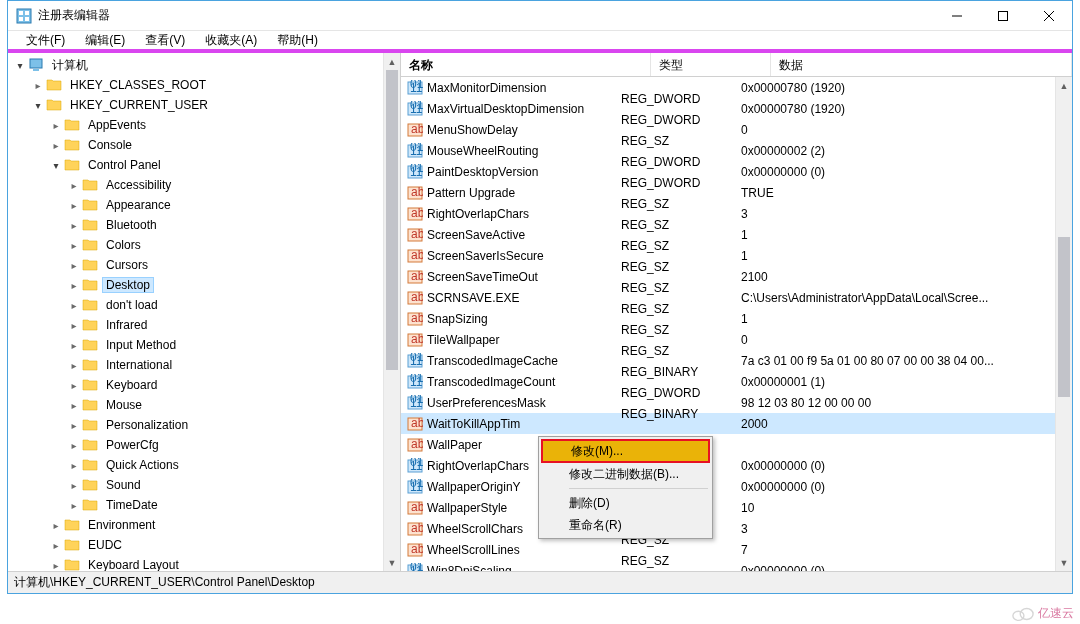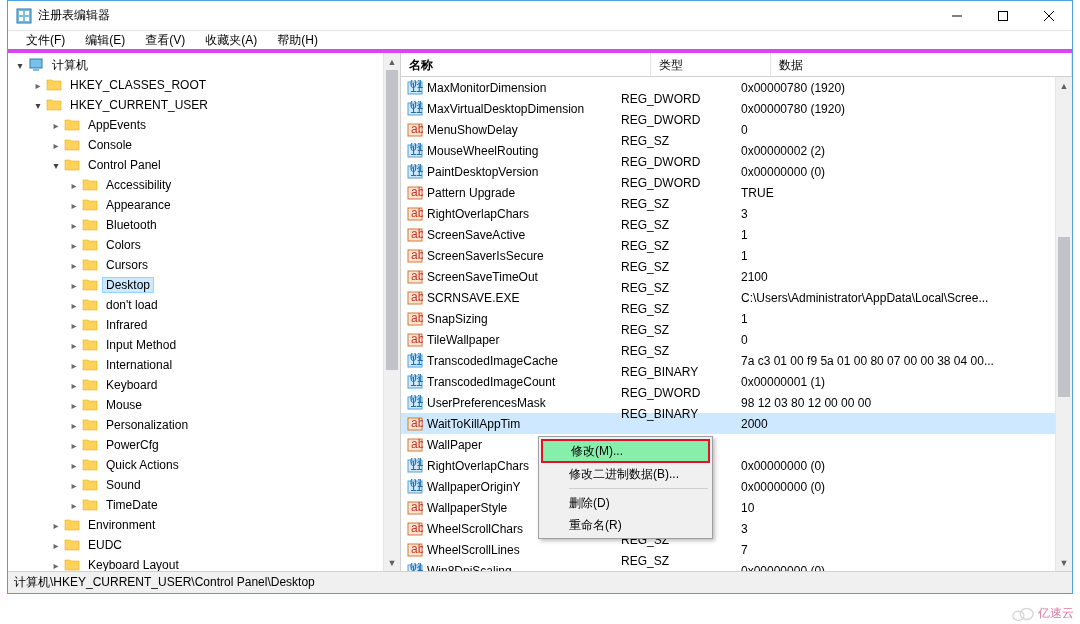--- a/index.html
+++ b/index.html
@@ -39,21 +39,21 @@
 .list-row .cell { padding: 0 6px; white-space: nowrap; overflow: hidden; text-overflow: ellipsis; }
 .list-row .cell-name { width: 214px; display: flex; align-items: center; }
 .list-row .cell-type { width: 120px; margin-top: 22px; }
 .list-row .cell-data { flex: 1; }
 .val-icon { width: 16px; height: 16px; margin-right: 4px; flex-shrink: 0; }
 
 .statusbar { height: 22px; border-top: 1px solid #d0d0d0; display: flex; align-items: center; padding-left: 6px; background: #f0f0f0; font-size: 12px; }
 
 .ctx-menu { position: absolute; top: 359px; left: 137px; width: 175px; background: #f0f0f0; border: 1px solid #a0a0a0; box-shadow: 2px 2px 4px rgba(0,0,0,0.25); z-index: 100; padding: 2px; }
 .ctx-item { height: 22px; display: flex; align-items: center; padding-left: 28px; cursor: default; position: relative; }
-.ctx-item.highlighted { border: 2px solid #e81123; background: #86efac; height: 24px; }
+.ctx-item.highlighted { border: 2px solid #e81123; background: #eab308; height: 24px; }
 .ctx-sep { height: 1px; background: #d0d0d0; margin: 3px 2px 3px 28px; }
 
 .scrollbar-v { position: absolute; right: 0; top: 0; bottom: 0; width: 17px; background: #f0f0f0; border-left: 1px solid #e5e5e5; }
 .scrollbar-v .thumb { position: absolute; left: 2px; right: 2px; background: #c2c3c9; border-radius: 0; }
 .scrollbar-v .arrow { position: absolute; left: 0; right: 0; height: 17px; display: flex; align-items: center; justify-content: center; color: #606060; font-size: 9px; }
 
 .watermark { position: absolute; right: 6px; bottom: 2px; opacity: 0.6; font-size: 12px; color: #be185d; z-index: 200; display: flex; align-items: center; gap: 4px; }
 .watermark svg { width: 22px; height: 16px; }
 
 .desktop-bg { position: absolute; inset: 0; background: linear-gradient(180deg, #1b9dd9 0%, #087ab8 100%); z-index: -1; }

